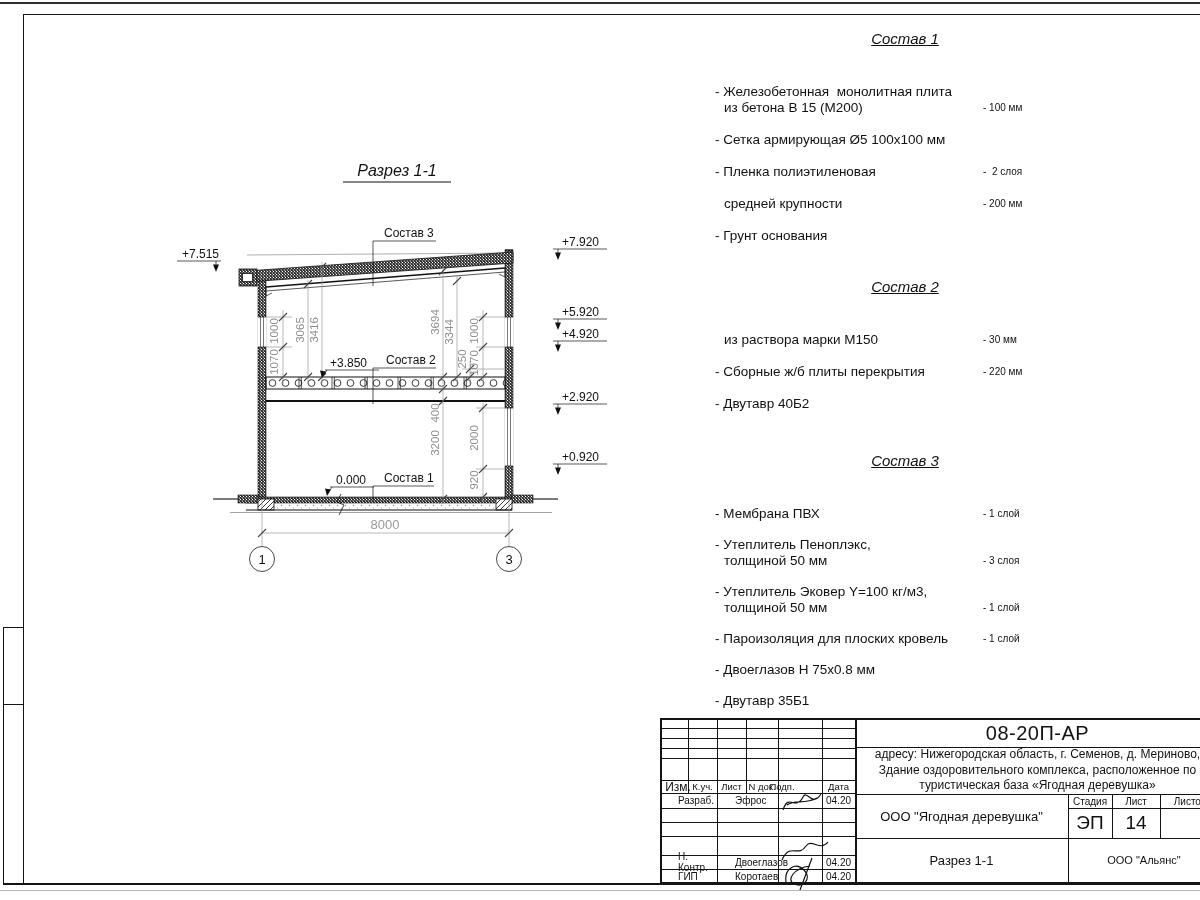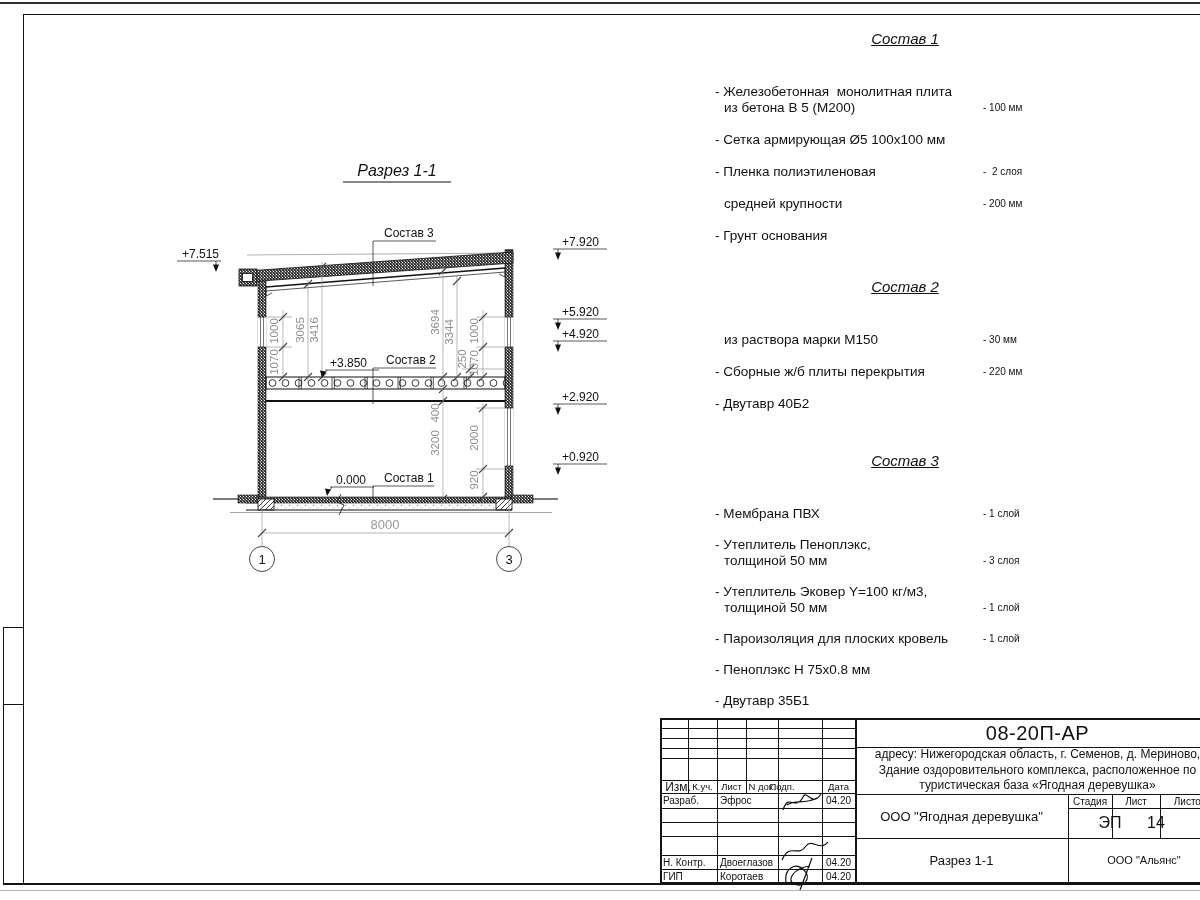--- a/index.html
+++ b/index.html
@@ -38,24 +38,24 @@
   .c-cont { padding-left:9px; }
   .c-val  { position:absolute; left:268px; bottom:0; white-space:pre; font-size:10px; line-height:16px; }
 
   
   .tblock { position:absolute; left:660px; top:718px; width:560px; height:166px; }
   .tb-h { position:absolute; background:#141414; height:1px; }
   .tb-v { position:absolute; background:#141414; width:1px; }
   .tb-h2{ position:absolute; background:#141414; height:2px; }
   .tb-v2{ position:absolute; background:#141414; width:2px; }
   .tb-cell { position:absolute; display:flex; align-items:center; justify-content:center; font-size:10px; overflow:visible; }
-  .tb-left { justify-content:flex-start; padding-left:3px; box-sizing:border-box; }
+  .tb-left { justify-content:flex-start; padding-left:18px; box-sizing:border-box; }
   .docnum { font-size:20px; letter-spacing:0.5px; }
   .desc { flex-direction:column; font-size:12px; line-height:15.5px; text-align:center; }
-  .big { font-size:16px;margin-left:20px; }
+  .big { font-size:19px; }
   .sig { position:absolute; }
 </style>
 </head>
 <body>
 
 <div class="page">
 
   <div class="topline"></div>
   <div class="frame-top"></div>
   <div class="frame-left"></div>
@@ -283,21 +283,21 @@
       <line x1="553" y1="464" x2="607" y2="464" class="k0"></line>
       <line x1="558" y1="464" x2="558" y2="473" class="k0"></line>
       <polygon points="558,475 555,467.5 561,467.5" fill="#111"></polygon>
     </g>
   </svg>
 
   <div class="comp" style="top:30px">
     <div class="c-head"><span class="c-head-t">Состав 1</span></div>
     <div class="c-item">
       <div class="c-line">- Железобетонная  монолитная плита</div>
-      <div class="c-line c-cont">из бетона В 5 (М200)</div>
+      <div class="c-line c-cont">из бетона В 15 (М200)</div>
       <div class="c-val">- 100 мм</div>
     </div>
     <div class="c-item">
       <div class="c-line">- Сетка армирующая Ø5 100х100 мм</div>
     </div>
     <div class="c-item">
       <div class="c-line">- Пленка полиэтиленовая</div>
       <div class="c-val">-  2 слоя</div>
     </div>
     <div class="c-item">
@@ -338,21 +338,21 @@
     <div class="c-item">
       <div class="c-line">- Утеплитель Эковер Y=100 кг/м3,</div>
       <div class="c-line c-cont">толщиной 50 мм</div>
       <div class="c-val">- 1 слой</div>
     </div>
     <div class="c-item">
       <div class="c-line">- Пароизоляция для плоских кровель</div>
       <div class="c-val">- 1 слой</div>
     </div>
     <div class="c-item">
-      <div class="c-line">- Пеноплэкс Н 75х0.8 мм</div>
+      <div class="c-line">- Двоеглазов Н 75х0.8 мм</div>
     </div>
     <div class="c-item">
       <div class="c-line">- Двутавр 35Б1</div>
     </div>
   </div>
 
   <div class="tblock">
 
     <div class="tb-h2" style="left:0;top:0;width:560px"></div>
     <div class="tb-v2" style="left:0;top:0;height:166px"></div>

